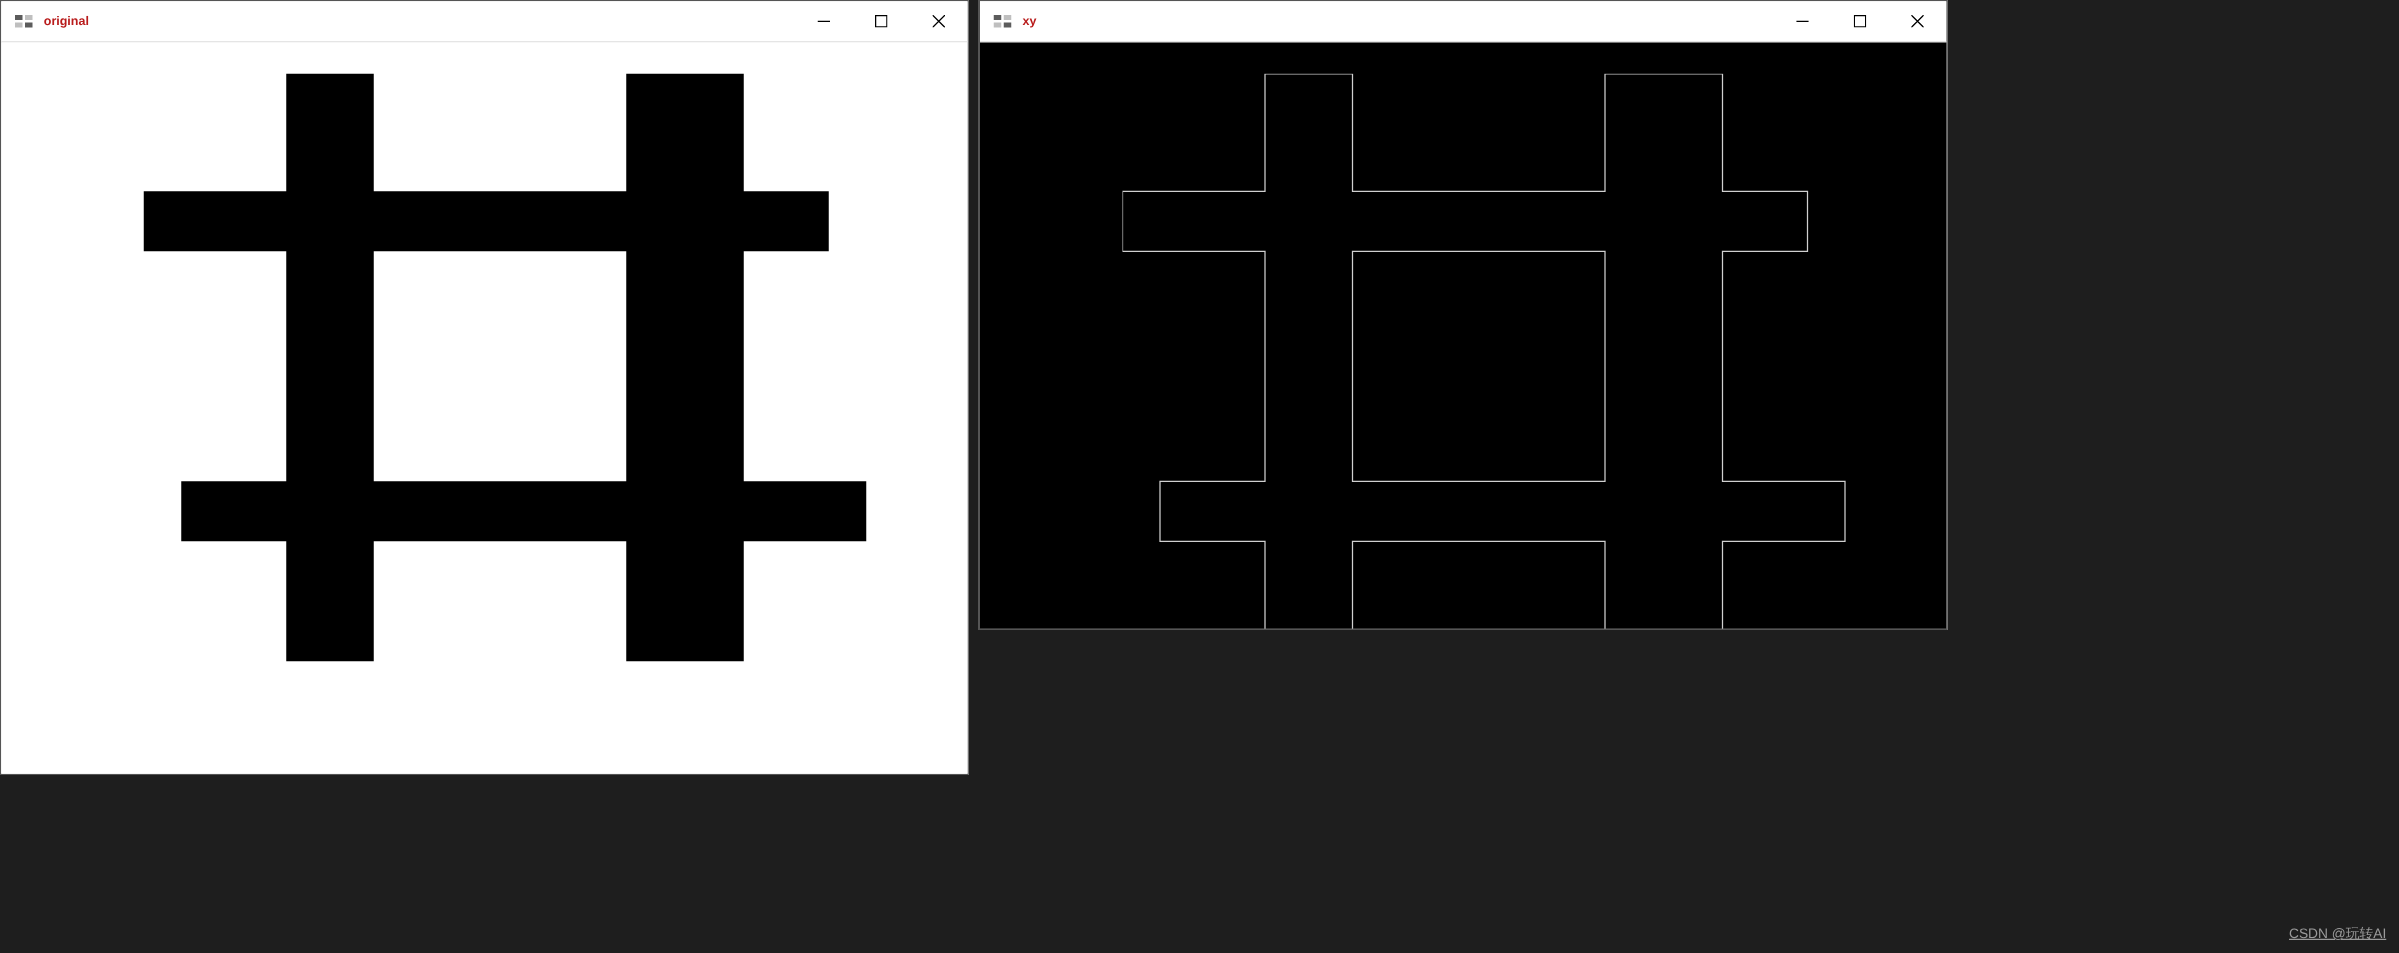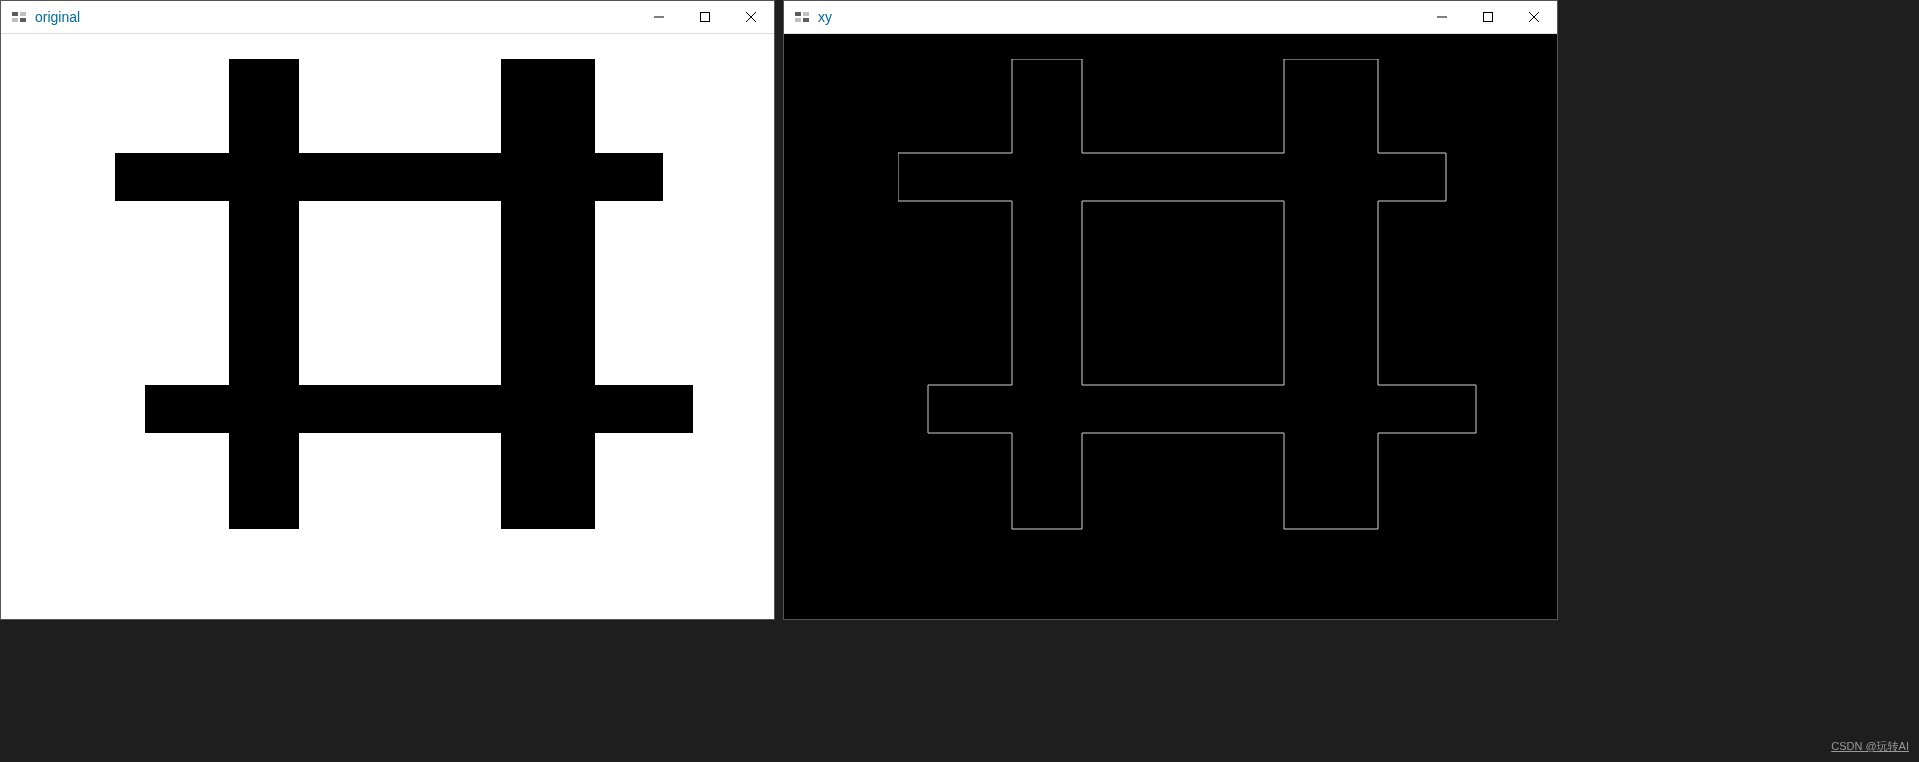--- a/index.html
+++ b/index.html
@@ -1,21 +1,21 @@
 <!DOCTYPE html>
 <html><head>
 <meta charset="utf-8">
 <style>
   html,body{margin:0;padding:0;width:1919px;height:762px;background:#1e1e1e;font-family:"Segoe UI",Arial,sans-serif;overflow:hidden;}
   .desktop{position:relative;width:1919px;height:762px;}
   .window{position:absolute;background:#fff;border:1px solid #555;box-sizing:border-box;display:flex;flex-direction:column;}
   .titlebar{height:32px;flex:0 0 32px;display:flex;align-items:center;background:#fff;border-bottom:1px solid #ddd;user-select:none;}
   .title-left{display:flex;align-items:center;gap:8px;padding-left:10px;flex:1;min-width:0;}
   .app-icon{width:16px;height:16px;display:inline-block;}
-  .title-text{font-size:14px;color:#0369a1;white-space:nowrap;}
+  .title-text{font-size:10px;color:#b91c1c;white-space:nowrap;font-weight:bold;}
   .win-controls{display:flex;height:100%;}
   .win-btn{width:46px;height:32px;display:flex;align-items:center;justify-content:center;}
   .win-btn svg{stroke:#000;fill:none;}
   .client{flex:1;position:relative;overflow:hidden;}
   .client.white{background:#fff;}
   .client.black{background:#000;}
   .watermark{position:absolute;right:10px;bottom:8px;font-size:11px;color:#9a9a9a;z-index:50;pointer-events:none;text-decoration:underline;}
   
   .hash-fill{position:absolute;}
   .hash-fill .vbar,.hash-fill .hbar{position:absolute;background:#000;}
@@ -62,21 +62,21 @@
     <div class="client white">
       <div id="hash-fill" class="hash-fill" style="left: 114px; top: 25px;">
           <div class="vbar" style="left: 114px; top: 0px; width: 70px; height: 470px;"></div>
           <div class="vbar" style="left: 386px; top: 0px; width: 94px; height: 470px;"></div>
           <div class="vbar" style="left: 0px; top: 94px; width: 548px; height: 48px;"></div>
           <div class="vbar" style="left: 30px; top: 326px; width: 548px; height: 48px;"></div>
         </div>
     </div>
   </div>
 
-  <div id="win-right" class="window" style="left: 783px; top: 0px; width: 775px; height: 620px;">
+  <div id="win-right" class="window" style="left: 783px; top: 0px; width: 775px; height: 504px;">
     <div class="titlebar">
       <div class="title-left">
         <span class="app-icon">
           <svg viewBox="0 0 16 16" width="16" height="16">
             <rect x="1" y="3" width="6" height="4" fill="#5c5c5c"></rect>
             <rect x="9" y="3" width="6" height="4" fill="#bfbfbf"></rect>
             <rect x="1" y="9" width="6" height="4" fill="#bfbfbf"></rect>
             <rect x="9" y="9" width="6" height="4" fill="#5c5c5c"></rect>
           </svg>
         </span>

